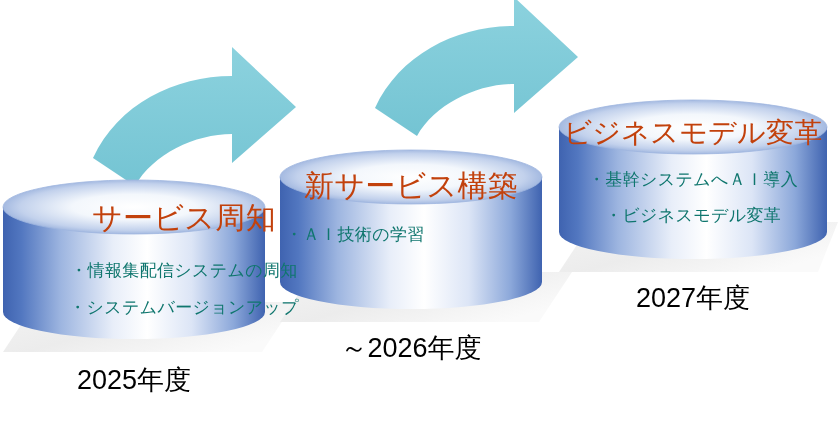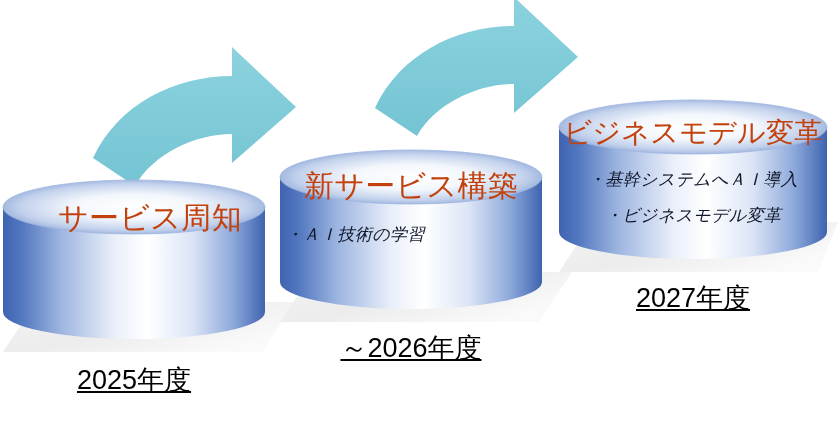--- a/index.html
+++ b/index.html
@@ -45,42 +45,40 @@
     font-weight: 400;
     color: #c2410c;
     white-space: nowrap;
     letter-spacing: 0.01em;
   }
 
   .stage-bullets {
     position: absolute;
     width: 100%;
     font-family: "Liberation Serif", "DejaVu Serif", serif;
-    color: #0f172a;
-    font-style: italic;
+    color: #0f766e;
   }
 
   .bullet {
     white-space: nowrap;
     text-align: center;
     letter-spacing: 0.02em;
   }
 
   .year-label {
     position: absolute;
     font-family: "Liberation Sans", "DejaVu Sans", sans-serif;
     font-weight: 400;
     color: #000000;
     white-space: nowrap;
     text-align: center;
-    text-decoration: underline;
   }
 
   
-  #stage-1 { left: 16px;   top: 180px; width: 268px; height: 158px; }
+  #stage-1 { left: 4px;   top: 180px; width: 268px; height: 158px; padding-left: 46px; }
   #stage-2 { left: 277px; top: 150px; width: 268px; height: 158px; }
   #stage-3 { left: 556px; top: 100px; width: 274px; height: 158px; }
 
   #stage-1 .stage-title { top: 18px;  font-size: 30px; }
   #stage-2 .stage-title { top: 16px;  font-size: 30px; }
   #stage-3 .stage-title { top: 14px;  font-size: 28px; }
 
   #stage-1 .stage-bullets { top: 72px; }
   #stage-2 .stage-bullets { top: 66px; }
   #stage-3 .stage-bullets { top: 62px; }
@@ -170,20 +168,24 @@
     </g>
 
     <g>
       <path d="M 559 127 L 559 232 A 134 27 0 0 0 827 232 L 827 127 Z" fill="url(#cylBody)"></path>
       <ellipse cx="693" cy="127" rx="134" ry="27" fill="url(#cylTop)" stroke="#9FB6DF" stroke-width="0.8"></ellipse>
     </g>
   </svg>
 
   <div class="stage" id="stage-1">
     <div class="stage-title">サービス周知</div>
+    <div class="stage-bullets">
+      <div class="bullet">・情報集配信システムの周知</div>
+      <div class="bullet">・システムバージョンアップ</div>
+    </div>
   </div>
   <div class="year-label" id="year-1">2025年度</div>
 
   <div class="stage" id="stage-2">
     <div class="stage-title">新サービス構築</div>
     <div class="stage-bullets">
       <div class="bullet" style="text-align:center; padding-right:112px;">・ＡＩ技術の学習</div>
     </div>
   </div>
   <div class="year-label" id="year-2">～2026年度</div>

